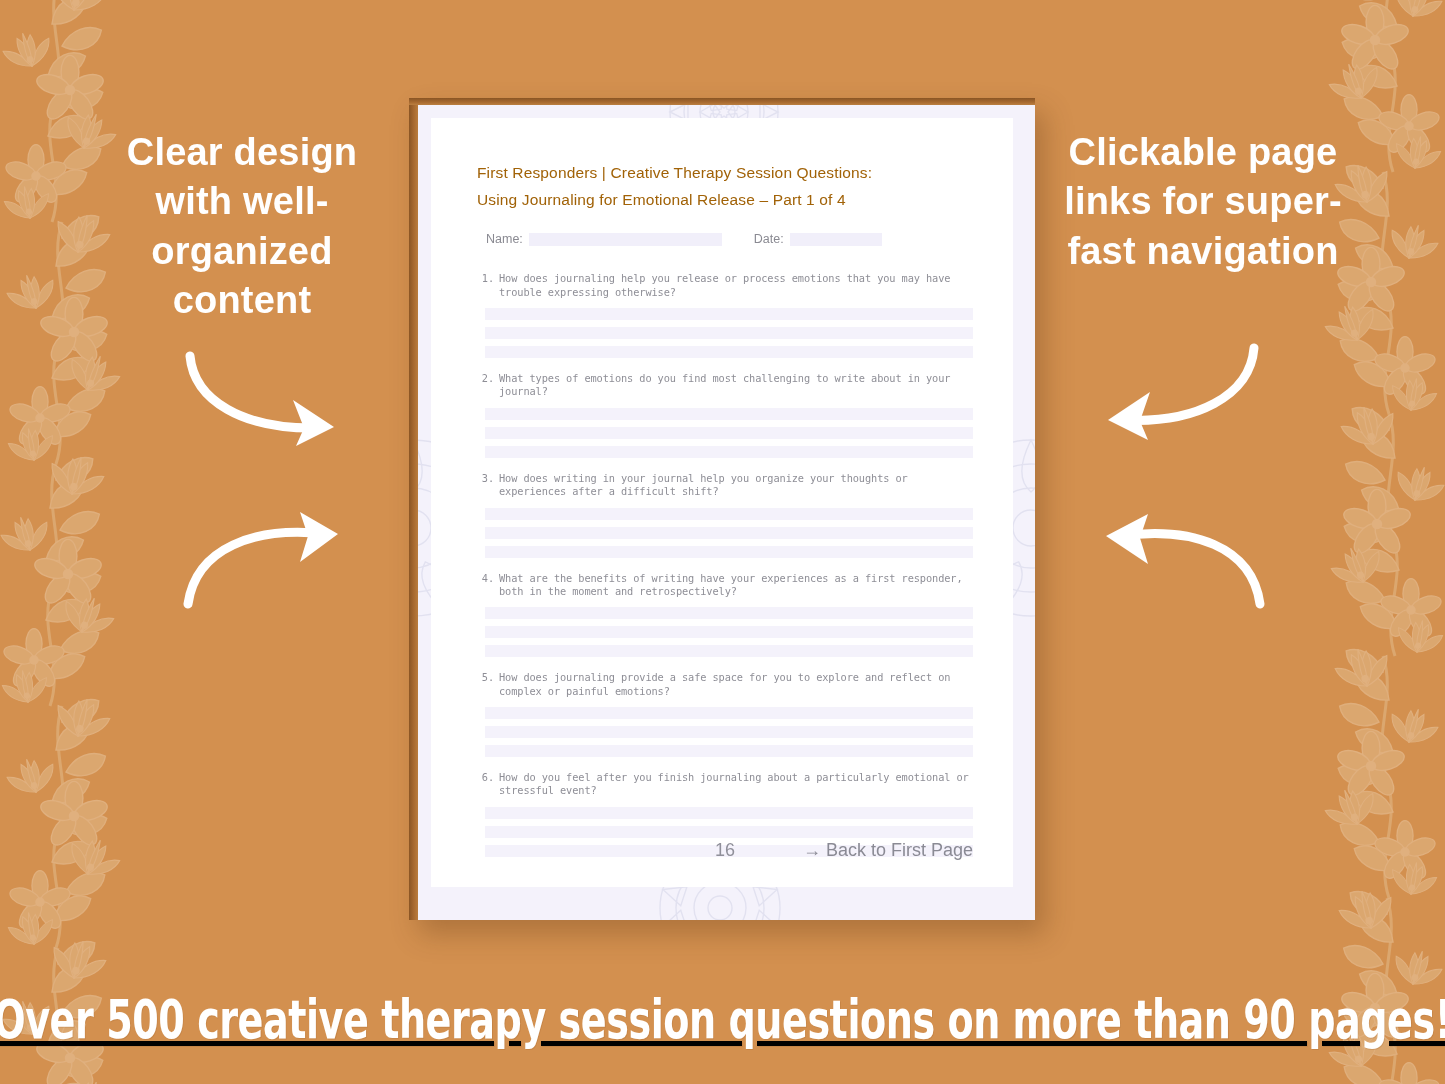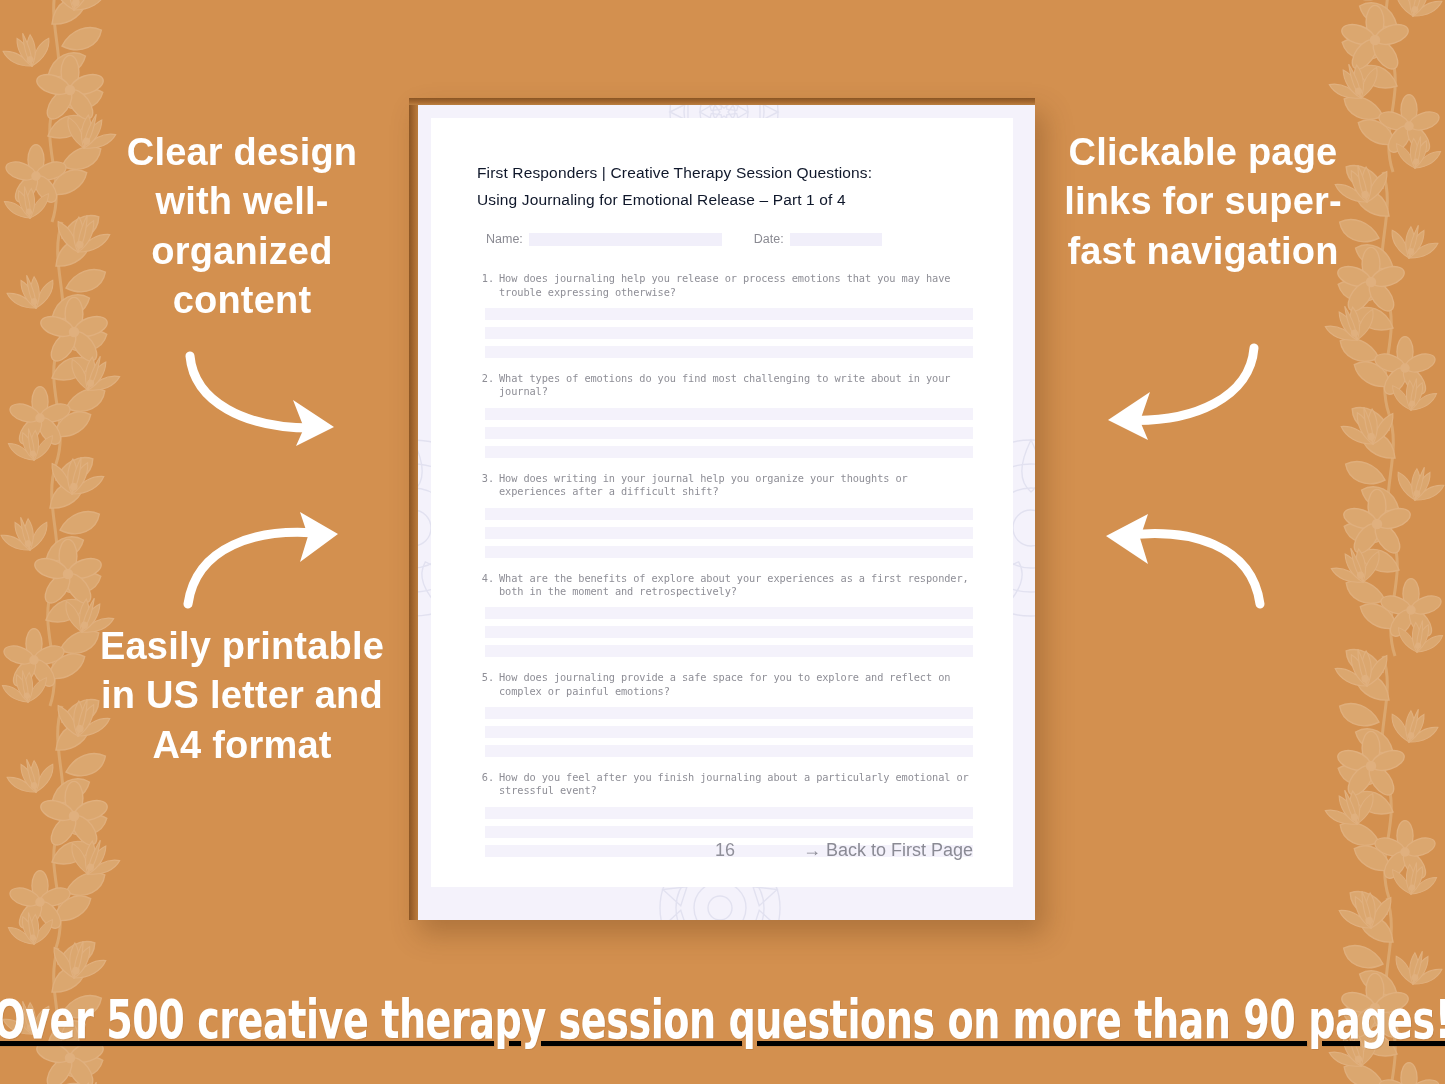--- a/index.html
+++ b/index.html
@@ -104,21 +104,21 @@
     overflow: hidden;
   }
   .sheet-inner {
     position: absolute;
     left: 46px;
     right: 40px;
     top: 42px;
   }
 
   .doc-title {
-    color: #0f172a;
+    color: #a16207;
     font-size: 15.5px;
     line-height: 1.72;
     letter-spacing: 0.15px;
     white-space: nowrap;
   }
 
   .namedate {
     margin-top: 19px;
     display: flex;
     align-items: center;
@@ -301,21 +301,20 @@
       </defs>
       <use href="#vineblockR" transform="translate(0,-70)"></use>
       <use href="#vineblockR" transform="translate(4,172)"></use>
       <use href="#vineblockR" transform="translate(-2,414)"></use>
       <use href="#vineblockR" transform="translate(4,656)"></use>
       <use href="#vineblockR" transform="translate(0,898)"></use>
     </svg>
   </div>
 
   <div class="promo promo-tl">Clear design with well-organized content</div>
-  <div class="promo promo-bl">Easily printable in US letter and A4 format</div>
   <div class="promo promo-tr">Clickable page links for super-fast navigation</div>
 
   <div class="arrow arrow-tl">
     <svg width="180" height="110" viewBox="0 0 180 110" xmlns="http://www.w3.org/2000/svg">
       <path d="M12 8 C 16 52 64 82 142 80" fill="none" stroke="#ffffff" stroke-width="9" stroke-linecap="round"></path>
       <path d="M115 52 L 156 79 L 118 98 L 126 80 Z" fill="#ffffff"></path>
     </svg>
   </div>
   <div class="arrow arrow-bl">
     <svg width="180" height="110" viewBox="0 0 180 110" xmlns="http://www.w3.org/2000/svg">
@@ -488,21 +487,21 @@
                 </div>
                 <div class="answer-lines">
                   <div class="aline"></div>
                   <div class="aline"></div>
                   <div class="aline"></div>
                 </div>
               </div>
               <div class="qitem">
                 <div class="qrow">
                   <span class="qnum">4.</span>
-                  <span class="qtext">What are the benefits of explore about your experiences as a first responder, both in the moment and retrospectively?</span>
+                  <span class="qtext">What are the benefits of writing have your experiences as a first responder, both in the moment and retrospectively?</span>
                 </div>
                 <div class="answer-lines">
                   <div class="aline"></div>
                   <div class="aline"></div>
                   <div class="aline"></div>
                 </div>
               </div>
               <div class="qitem">
                 <div class="qrow">
                   <span class="qnum">5.</span>

